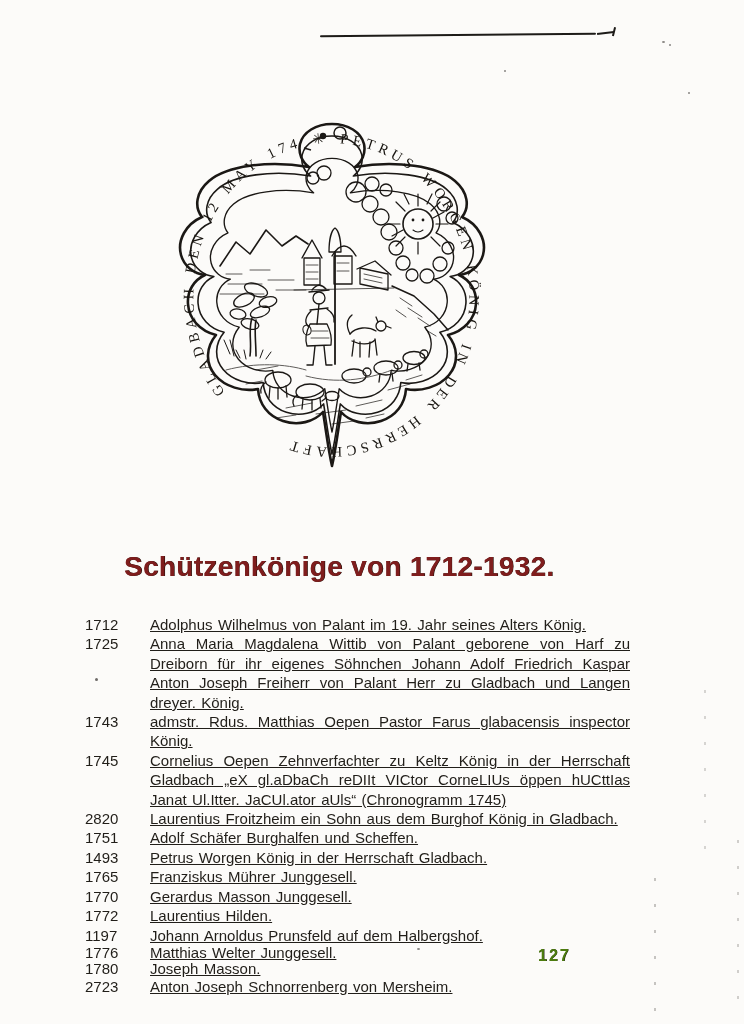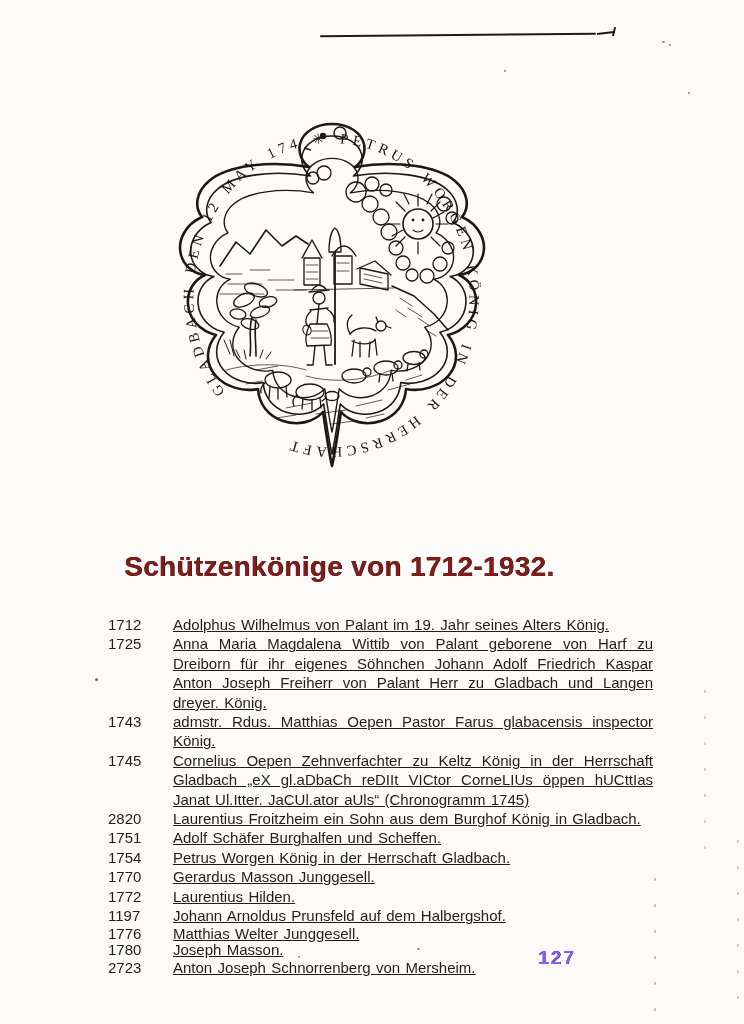--- a/index.html
+++ b/index.html
@@ -21,32 +21,32 @@
   .heading {
     position:absolute; left:124px; top:551px; margin:0;
     font-size:28px; font-weight:bold; letter-spacing:.3px;
     color:#7f1d1d; text-shadow:.4px 0 0 #121008;
     white-space:nowrap;
   }
 
   
   .entries {
     position:absolute; left:85px; top:615px; width:545px;
-    font-size:15px; line-height:19.4px; word-spacing:1.2px; color:#211e19;margin-left:23px;
+    font-size:15px; line-height:19.4px; word-spacing:1.2px; color:#211e19;
   }
   .row { display:flex; }
   .row.tight { line-height:16px;align-items:center; }
   .row .year { width:65px; flex:none; }
   .row .text { flex:1; text-align:justify;text-decoration:underline; }
 
   
   .pagenum {
     position:absolute; left:538px; top:947px;
-    font-size:19px; font-weight:bold; letter-spacing:2px;
-    color:#8b5cf6; text-shadow:.4px 0 0 #121008;
+    font-size:16px; font-weight:bold; letter-spacing:2px;
+    color:#4d7c0f; text-shadow:.4px 0 0 #121008;
   }
 
   
   .art { position:absolute; background:#1d1b18; }
   .art-topline   { left:320px; top:34px; width:276px; height:2.2px; transform:rotate(-.5deg); border-radius:1px; }
   .art-topline2  { left:597px; top:32px; width:17px; height:1.6px; transform:rotate(-7deg); }
   .art-toptick   { left:613px; top:27px; width:1.6px; height:9px; transform:rotate(14deg); }
   .speck { position:absolute; background:#4b4743; border-radius:50%; opacity:.65; }
   .dotline {
     position:absolute; width:2px; opacity:.5;
@@ -238,22 +238,26 @@
     </div>
     <div class="row">
       <span class="year">2820</span>
       <span class="text">Laurentius Froitzheim ein Sohn aus dem Burghof König in Gladbach.</span>
     </div>
     <div class="row">
       <span class="year">1751</span>
       <span class="text">Adolf Schäfer Burghalfen und Scheffen.</span>
     </div>
     <div class="row">
-      <span class="year">1754</span>
+      <span class="year">1493</span>
       <span class="text">Petrus Worgen König in der Herrschaft Gladbach.</span>
+    </div>
+    <div class="row">
+      <span class="year">1765</span>
+      <span class="text">Franziskus Mührer Junggesell.</span>
     </div>
     <div class="row">
       <span class="year">1770</span>
       <span class="text">Gerardus Masson Junggesell.</span>
     </div>
     <div class="row">
       <span class="year">1772</span>
       <span class="text">Laurentius Hilden.</span>
     </div>
     <div class="row">

